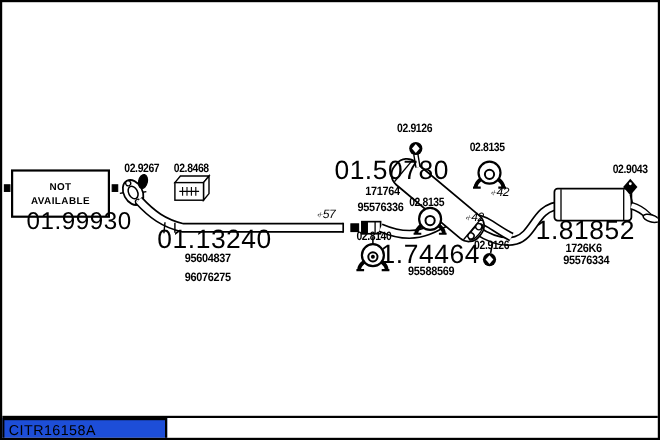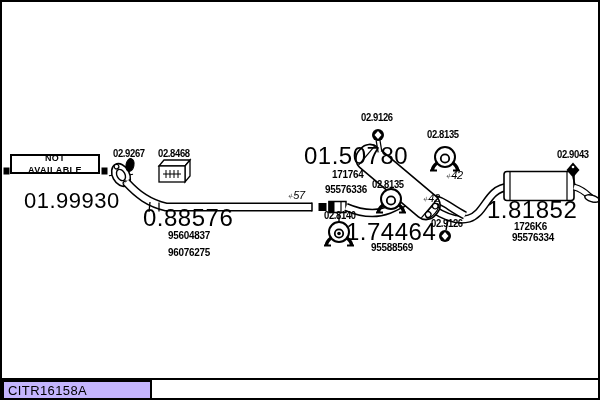--- a/index.html
+++ b/index.html
@@ -8,30 +8,30 @@
     box-sizing:border-box;border:2px solid #000;overflow:hidden;
     font-family:"Liberation Sans",sans-serif;color:#000;
   }
   #art{position:absolute;left:0;top:0;}
   .lbl{position:absolute;white-space:nowrap;line-height:1;}
   .big{font-size:24px;font-weight:400;letter-spacing:.5px;}
   .sm{font-size:11px;font-weight:bold;letter-spacing:-.4px;transform:scaleX(.86);transform-origin:0 0;}
   .oem{font-size:11px;font-weight:bold;letter-spacing:-.3px;transform:scaleX(.9);transform-origin:0 0;}
   .dia{font-size:11px;font-weight:normal;font-style:italic;letter-spacing:-.3px;}
   .na-box{
-    position:absolute;left:8px;top:152px;width:90px;height:20px;
+    position:absolute;left:8px;top:152px;width:90px;height:44px;
     border:2px solid #000;box-sizing:border-box;display:flex;flex-direction:column;
     align-items:center;justify-content:center;font-size:9px;font-weight:bold;
     letter-spacing:.4px;line-height:1.35;text-align:center;
   }
   .footer-line{position:absolute;left:0;top:376px;width:600px;height:2px;background:#000;}
   .footer-box{
     position:absolute;left:0px;top:378px;width:150px;height:20px;
     border:2px solid #000;box-sizing:border-box;display:flex;align-items:center;
-    padding-left:4px;font-size:13px;letter-spacing:.4px;background:#c4b5fd;
+    padding-left:4px;font-size:13px;letter-spacing:.4px;background:#1d4ed8;
   }
 </style>
 </head>
 <body>
 
 <div id="stage">
 
   <svg id="art" width="600" height="400" viewBox="0 0 600 400">
     <g stroke="#000" fill="none" stroke-linecap="butt">
 
@@ -151,21 +151,21 @@
   <div class="na-box">
     <span>NOT</span>
     <span>AVAILABLE</span>
   </div>
 
   <div class="lbl big" style="left:22px;top:188px;font-size:22px;">01.99930</div>
 
   <div class="lbl sm" style="left:111px;top:146px;">02.9267</div>
   <div class="lbl sm" style="left:156px;top:146px;">02.8468</div>
 
-  <div class="lbl big" style="left:141px;top:204px;">0.88576</div>
+  <div class="lbl big" style="left:141px;top:204px;">01.13240</div>
   <div class="lbl oem" style="left:166px;top:228px;">95604837</div>
   <div class="lbl oem" style="left:166px;top:245px;">96076275</div>
   <div class="lbl dia" style="left:285px;top:188px;">⍅57</div>
 
   <div class="lbl big" style="left:302px;top:142px;">01.50780</div>
   <div class="lbl oem" style="left:330px;top:167px;">171764</div>
   <div class="lbl oem" style="left:323px;top:182px;">95576336</div>
 
   <div class="lbl sm" style="left:359px;top:110px;">02.9126</div>
   <div class="lbl sm" style="left:425px;top:127px;">02.8135</div>

